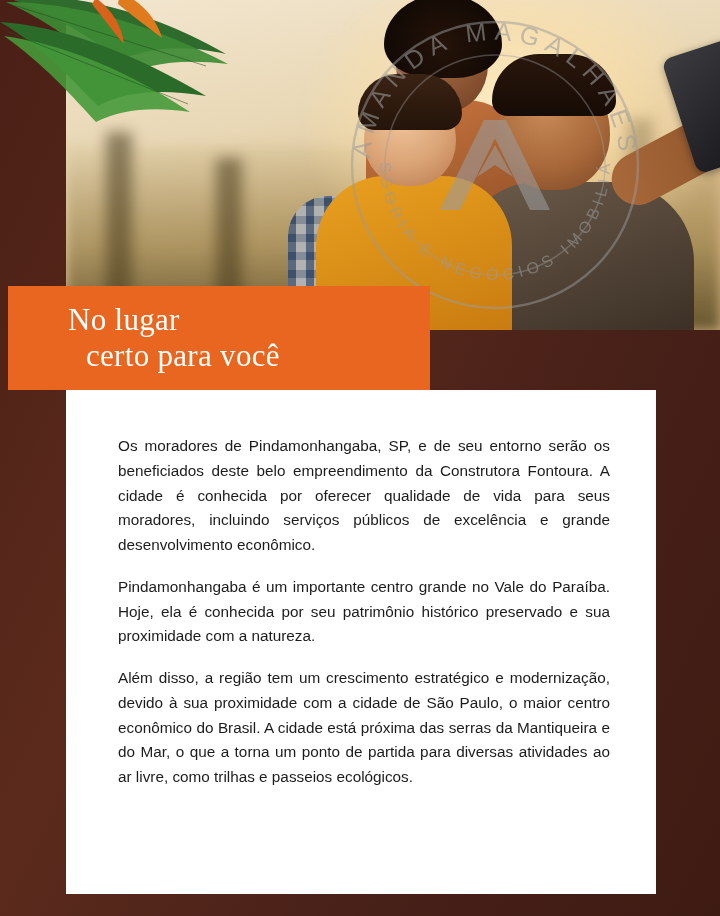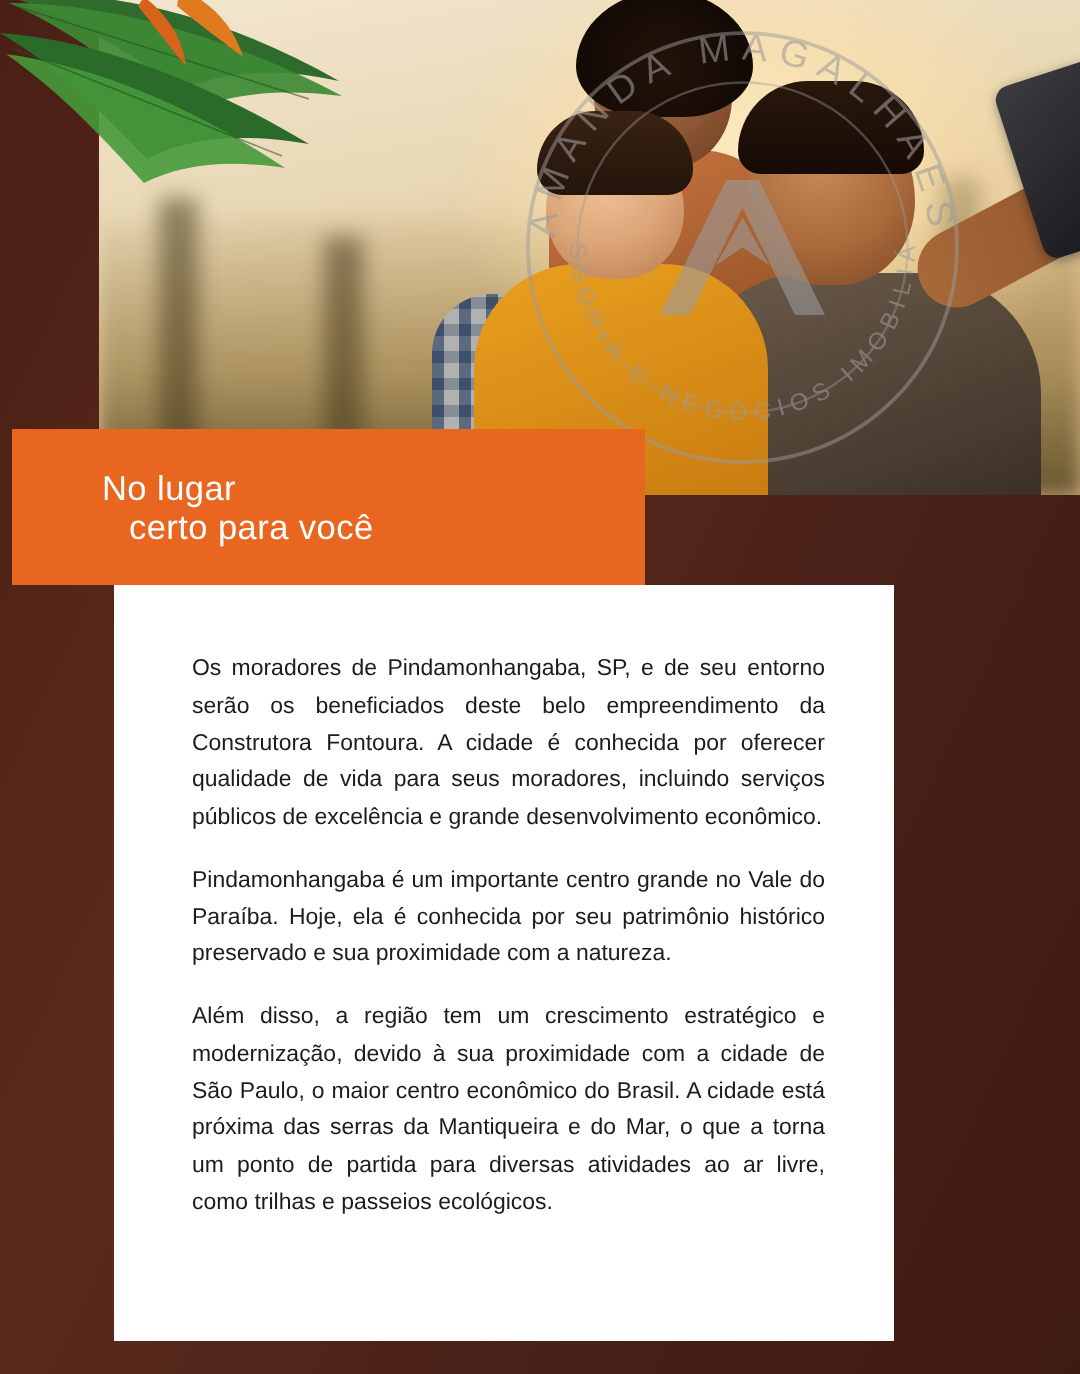--- a/index.html
+++ b/index.html
@@ -175,36 +175,36 @@
     height: 104px;
     background: #e8661f;
     z-index: 7;
     display: flex;
     flex-direction: column;
     justify-content: center;
     padding-left: 60px;
     box-sizing: border-box;
   }
   .headline-line {
-    font-family: Liberation Sans, sans-serif;
+    font-family: Liberation Serif, serif;
     color: #ffffff;
-    font-size: 23px;
+    font-size: 31px;
     line-height: 1.15;
     letter-spacing: 0.3px;
   }
   .headline-line.second {
     padding-left: 18px;
   }
 
   
   .text-card {
     position: absolute;
-    left: 76px;
+    left: 66px;
     top: 390px;
-    width: 520px;
+    width: 590px;
     height: 504px;
     background: #ffffff;
     z-index: 5;
     box-sizing: border-box;
     padding: 44px 46px 20px 52px;
   }
   .body-par {
     color: #1c1c1c;
     font-size: 15.3px;
     line-height: 1.62;

